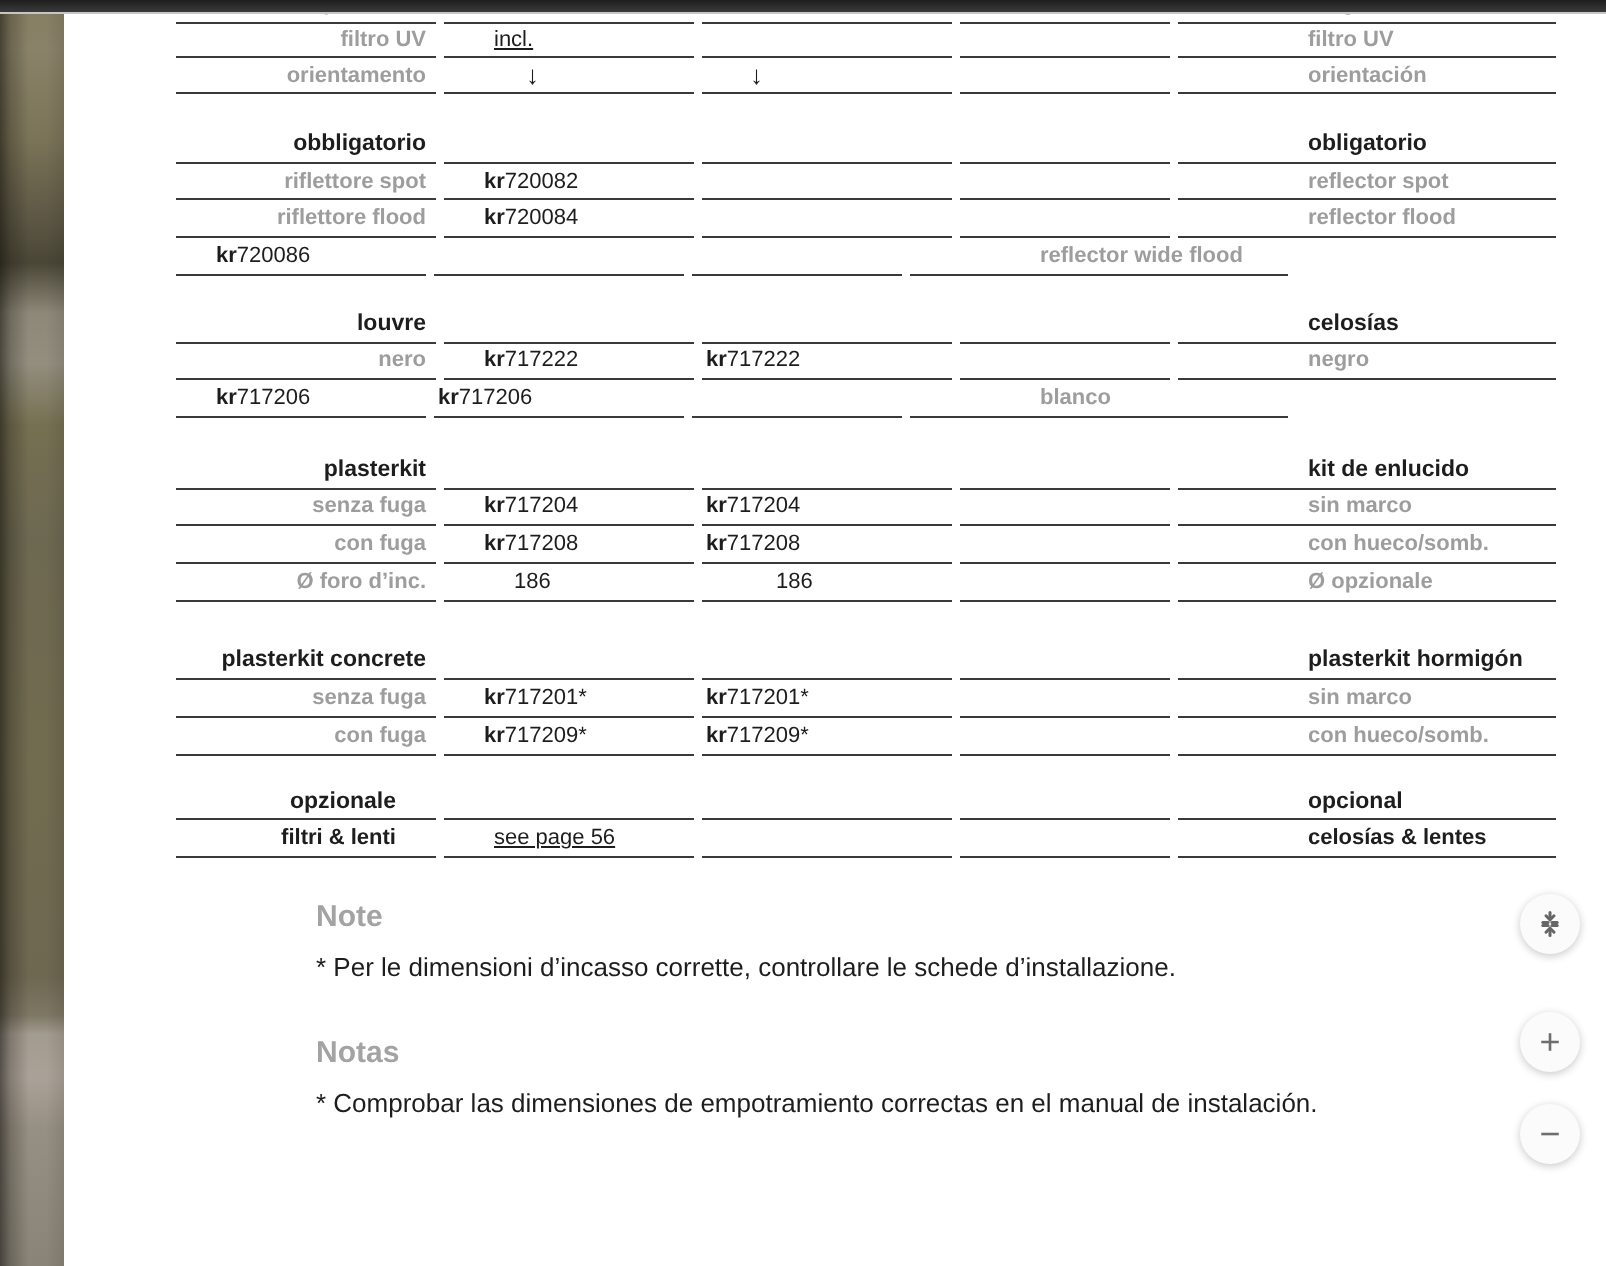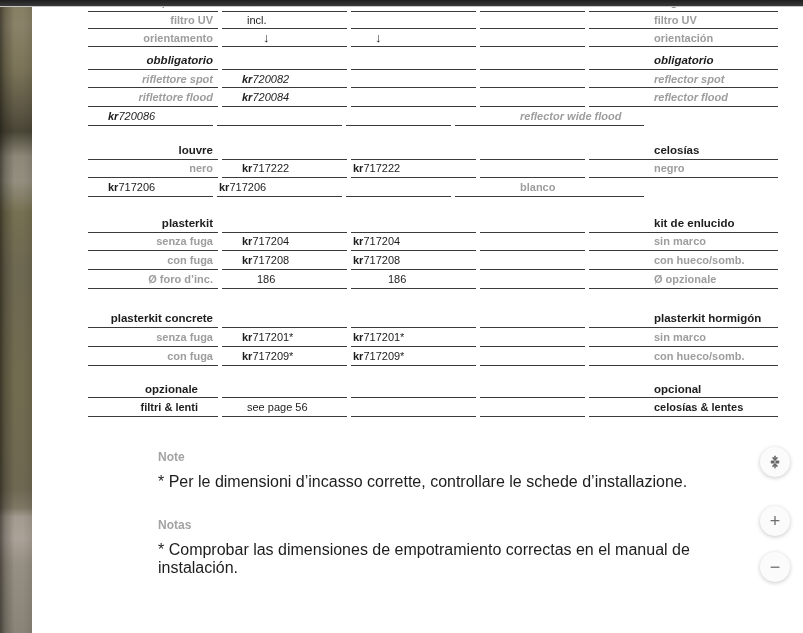--- a/index.html
+++ b/index.html
@@ -54,29 +54,29 @@
   .cE{width:189px;padding-left:65px;color:#9d9d9d;font-weight:bold;}
   .thead .cA,.thead .cE{color:#1d1d1d;font-size:11.5px;}
   .cA.strong,.cE.strong{color:#1d1d1d;}
   .tight .cA{padding-right:20px;}
   
   .krp{font-weight:bold;}
   .krn,.vtext,.vnum{font-weight:normal;}
   .varrow{font-weight:bold;font-size:13px;line-height:1;}
   .cB .vwrap-kr{margin-left:20px;}
   .cC .vwrap-kr{margin-left:2px;}
-  .cB .vtext{margin-left:25px;}
+  .cB .vtext{margin-left:25px;text-decoration:underline;}
   .cB .vnum{margin-left:35px;}
   .cC .vnum{margin-left:37px;}
   .cB .varrow{margin-left:41px;}
   .cC .varrow{margin-left:24px;}
   
   .notes{position:absolute;left:158px;top:450px;width:600px;}
-  .note-title{font-size:12px;font-weight:bold;color:#a3a3a3;}
-  .note-body{font-size:16px;color:#1d1d1d;margin-top:9px;}
+  .note-title{font-size:15px;font-weight:bold;color:#a3a3a3;}
+  .note-body{font-size:13px;color:#1d1d1d;margin-top:9px;}
   .note-title.second{margin-top:27px;}
   
   .vbtn{
     position:absolute;left:760px;width:30px;height:30px;border-radius:50%;
     background:#fbfbfb;border:none;padding:0;cursor:pointer;z-index:40;
     box-shadow:0 1px 4px rgba(0,0,0,0.22);
     display:flex;align-items:center;justify-content:center;
     color:#6e6e6e;font-size:18px;line-height:1;
     font-family:"Liberation Sans", sans-serif;
   }
@@ -116,21 +116,21 @@
         <div class="cell cB">
           <span class="varrow">↓</span>
         </div>
         <div class="cell cC">
           <span class="varrow">↓</span>
         </div>
         <div class="cell cD"></div>
         <div class="cell cE">orientación</div>
       </div>
     </div>
-    <div class="section" style="margin-top: 4px; font-style: italic;">
+    <div class="section" style="margin-top: 16px;">
       <div class="trow thead">
         <div class="cell cA">obbligatorio</div>
         <div class="cell cB"></div>
         <div class="cell cC"></div>
         <div class="cell cD"></div>
         <div class="cell cE">obligatorio</div>
       </div>
       <div class="trow">
         <div class="cell cA">riflettore spot</div>
         <div class="cell cB">

